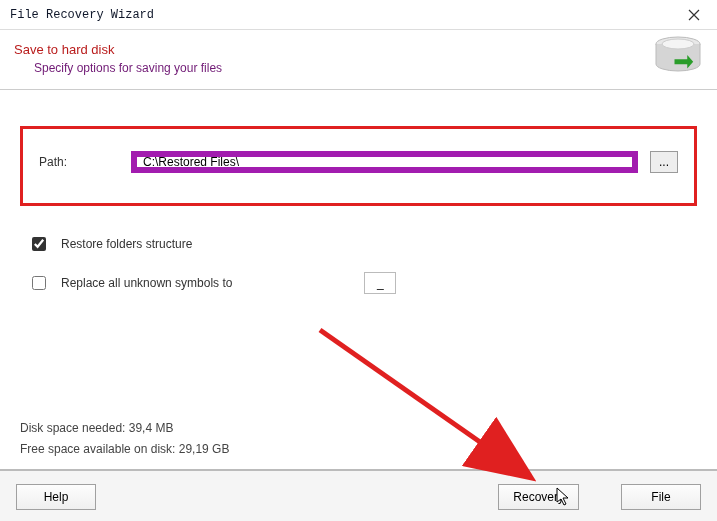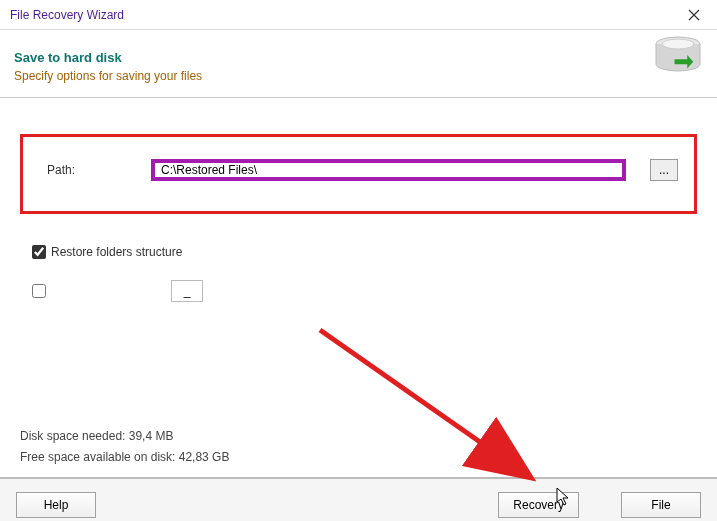--- a/index.html
+++ b/index.html
@@ -15,92 +15,93 @@
     overflow: hidden;
   }
   .titlebar {
     height: 30px;
     border-bottom: 1px solid #ddd;
     display: flex;
     align-items: center;
     padding: 0 8px 0 10px;
     background: #fff;
   }
-  .titlebar .title { flex: 1; color: #4c1d95; font-size: 12px; }
+  .titlebar .title { flex: 1; color: #0f172a; font-size: 12px; font-family: Liberation Mono, monospace; }
   .titlebar .close {
     width: 30px; height: 28px;
     display: flex; align-items: center; justify-content: center;
     cursor: pointer; font-size: 16px;
   }
   .header {
     padding: 8px 14px 14px 14px;
     position: relative;
     background: #fff;
   }
   .header h1 {
-    margin: 12px 0 4px 0;
+    margin: 4px 0 4px 0;
     font-size: 13px;
-    font-weight: bold;
-    color: #0f766e;
+    font-weight: normal;
+    color: #b91c1c;
   }
   .header .sub {
-    color: #a16207;
+    margin-left: 20px;
+    color: #701a75;
     font-size: 12px;
   }
   .disk-icon {
     position: absolute;
     right: 14px;
     top: 4px;
     width: 50px;
     height: 44px;
   }
   .body {
     padding: 0 20px;
     border-top: 1px solid #ccc;
     padding-top: 36px;
     height: 380px;
     position: relative;
   }
   .path-frame {
     border: 3px solid #e02020;
-    padding: 22px 16px 30px 24px;
-    display: flex;
-    align-items: center;
-    gap: 24px;
+    padding: 22px 16px 30px 16px;
+    display: flex;
+    align-items: center;
+    gap: 12px;
     margin-bottom: 28px;
   }
   .path-label {
     width: 80px;
     color: #333;
   }
   .path-input {
     flex: 1;
     height: 22px;
-    border: 4px solid #a21caf;
+    border: 6px solid #a21caf;
     padding: 2px 6px;
     font-family: inherit;
     font-size: 12px;
     background: #fff;
   }
   .browse-btn {
     width: 28px;
     height: 22px;
     border: 1px solid #9a9a9a;
     background: #eee;
     font-size: 12px;
     cursor: pointer;
     display: flex;
     align-items: center;
     justify-content: center;
   }
   .option-row {
     display: flex;
     align-items: center;
     margin: 10px 8px 18px 8px;
-    gap: 2px;
+    gap: 12px;
     font-size: 12px;
     color: #333;
   }
   .option-row input[type=checkbox] {
     width: 14px; height: 14px;
     accent-color: #333;
   }
   .symbol-box {
     margin-left: 120px;
     width: 32px;
@@ -186,26 +187,27 @@
   </div>
 
   <label class="option-row">
     <input type="checkbox" checked="" style="">
     <span>Restore folders structure</span>
   </label>
 
 
   <label class="option-row">
     <input type="checkbox" style="">
+    <span>Replace all unknown symbols to</span>
     <input class="symbol-box" type="text" value="_" style="">
   </label>
 
   <div class="stats">
     <div>Disk space needed: 39,4 MB</div>
-    <div>Free space available on disk: 42,83 GB</div>
+    <div>Free space available on disk: 29,19 GB</div>
   </div>
 </div>
 
 <div class="footer">
   <button class="btn">Help</button>
   <div class="spacer"></div>
   <button class="btn">Recovery</button>
   <div style="width:22px"></div>
   <button class="btn">File</button>
 </div>

